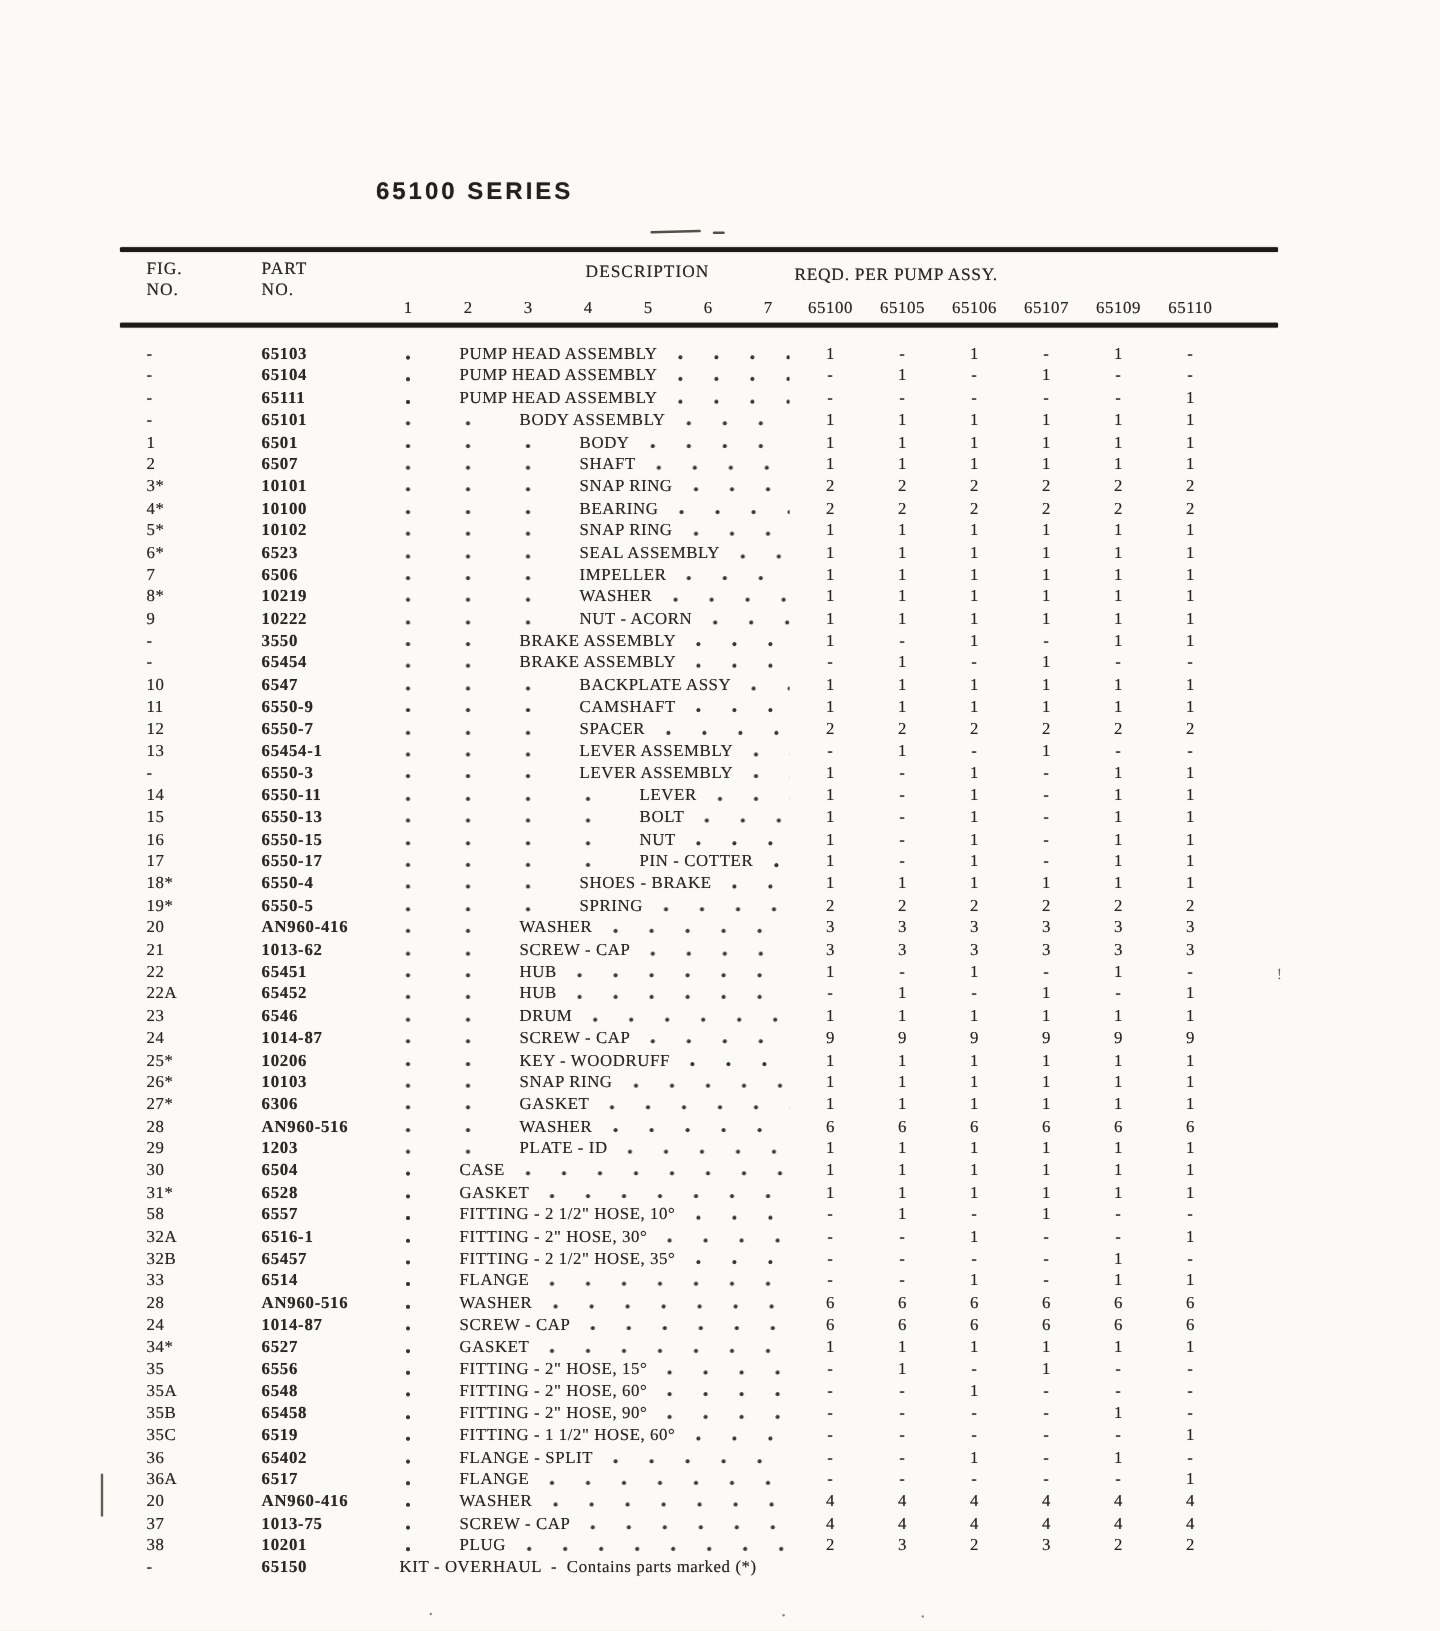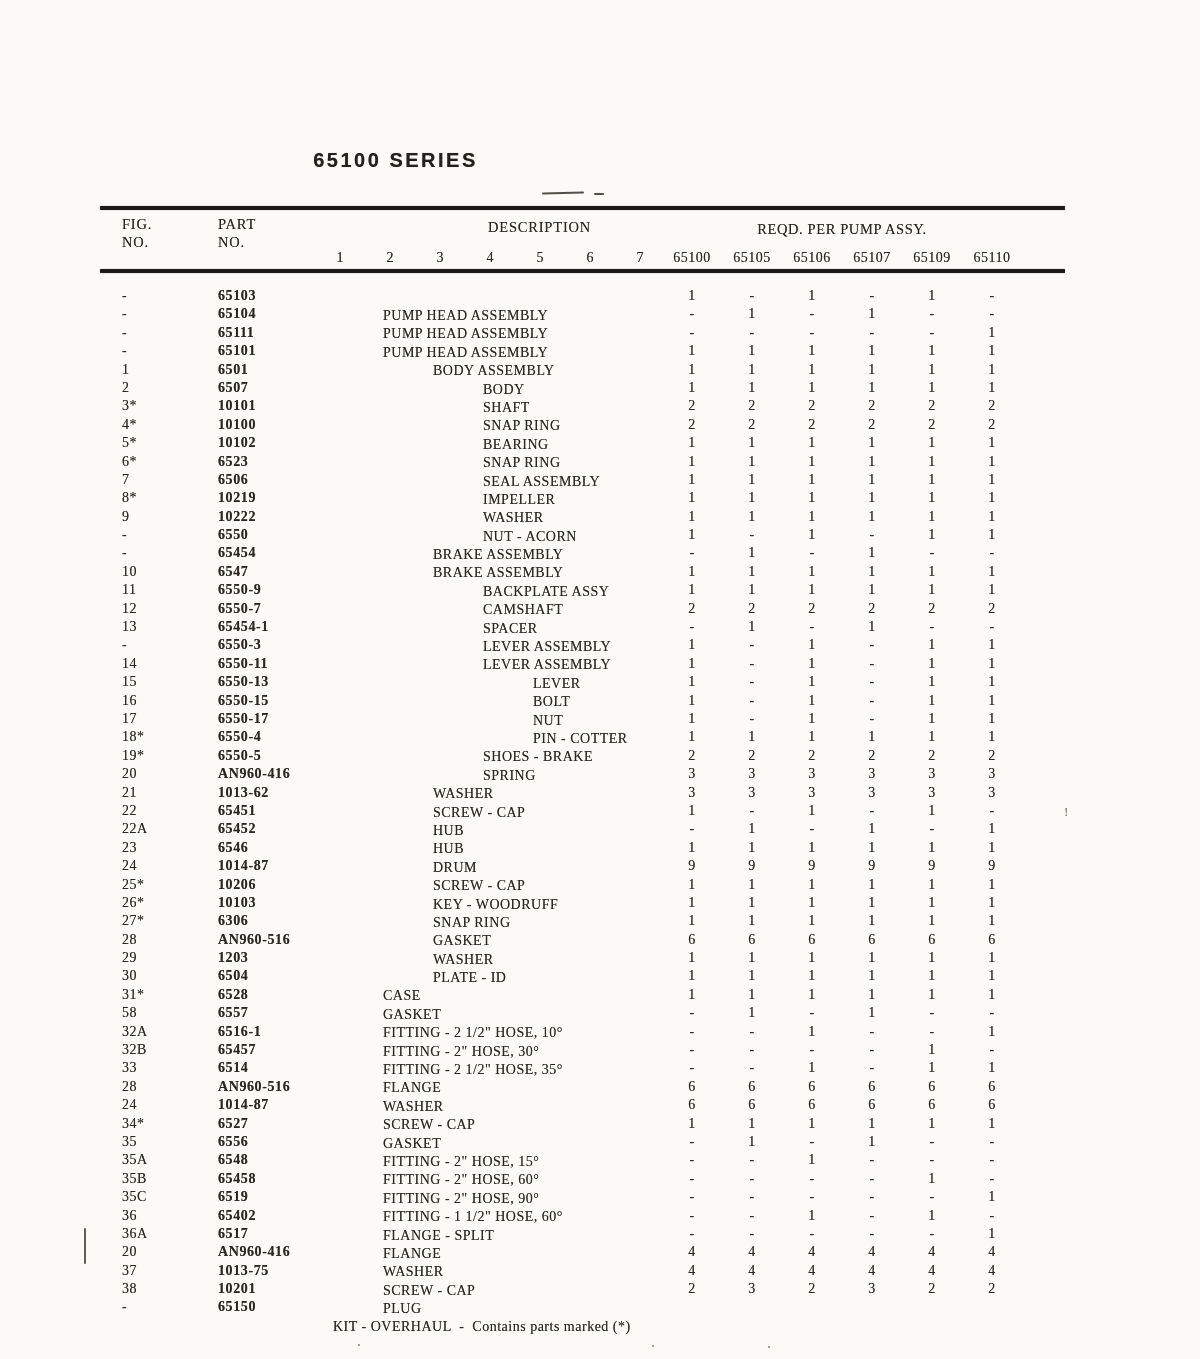--- a/index.html
+++ b/index.html
@@ -31,34 +31,34 @@
   
   .rule{position:absolute;left:100px;width:965px;height:4px;background:#1c1b18;border-radius:1px;box-shadow:0 0 1px rgba(20,20,20,.7);}
   .rule-top{top:206px;}
   .rule-mid{top:269px;}
 
   
   .hdr{position:absolute;font-size:14.5px;letter-spacing:.8px;line-height:18px;}
   .hdr-fig{left:122px;top:215px;}
   .hdr-part{left:218px;top:215px;}
   .hdr-desc{left:488px;top:218px;}
-  .hdr-reqd{left:662px;top:220px;width:360px;text-align:center;letter-spacing:.6px;}
+  .hdr-reqd{left:662px;top:220px;width:360px;text-align:left;letter-spacing:.6px;}
 
   
   .numrow-desc{position:absolute;left:333px;top:250px;width:327px;height:17px;font-size:14px;}
   .numrow-desc span{position:absolute;transform:translateX(-50%);top:0;}
   .numrow-models{position:absolute;left:662px;top:250px;display:flex;font-size:14px;letter-spacing:.5px;}
   .numrow-models span{width:60px;text-align:center;flex:none;}
 
   
   #rows{position:absolute;left:100px;top:287px;width:1100px;}
   .row{display:flex;height:18.4px;line-height:18.4px;font-size:14px;white-space:pre;}
   .c-fig{width:95px;padding-left:22px;flex:none;letter-spacing:.5px;}
   .c-part{width:138px;padding-left:23px;flex:none;letter-spacing:.6px;font-weight:bold;}
-  .c-desc{width:327px;flex:none;display:flex;letter-spacing:.5px;margin-top:20px;}
+  .c-desc{width:327px;flex:none;display:flex;letter-spacing:.5px;}
   .lead{flex:none;height:100%;
     background-image:radial-gradient(circle at 7px 11px,#3a3731 1.3px,rgba(0,0,0,0) 2.1px);
     background-size:50px 18.4px;background-repeat:repeat-x;}
   .dtext{flex:none;}
   .tail{flex:1 1 auto;min-width:0;height:100%;margin-left:7px;margin-right:2px;
     background-image:radial-gradient(circle at 12px 11px,#3a3731 1.3px,rgba(0,0,0,0) 2.1px);
     background-size:30px 18.4px;background-repeat:repeat-x;}
   .tail.none{background:none;}
   .qtys{display:flex;flex:none;margin-left:2px;}
   .c-qty{width:60px;text-align:center;flex:none;letter-spacing:.5px;}
@@ -200,21 +200,21 @@
 
     <div class="row">
       <span class="c-fig">9</span>
       <span class="c-part">10222</span>
       <span class="c-desc"><span class="lead" style="width: 150px;"></span><span class="dtext">NUT - ACORN</span><span class="tail"></span></span>
       <span class="qtys"><span class="c-qty">1</span><span class="c-qty">1</span><span class="c-qty">1</span><span class="c-qty">1</span><span class="c-qty">1</span><span class="c-qty">1</span></span>
     </div>
 
     <div class="row">
       <span class="c-fig">-</span>
-      <span class="c-part">6550</span>
+      <span class="c-part">3550</span>
       <span class="c-desc"><span class="lead" style="width: 100px;"></span><span class="dtext">BRAKE ASSEMBLY</span><span class="tail"></span></span>
       <span class="qtys"><span class="c-qty">1</span><span class="c-qty">-</span><span class="c-qty">1</span><span class="c-qty">-</span><span class="c-qty">1</span><span class="c-qty">1</span></span>
     </div>
 
     <div class="row">
       <span class="c-fig">-</span>
       <span class="c-part">65454</span>
       <span class="c-desc"><span class="lead" style="width: 100px;"></span><span class="dtext">BRAKE ASSEMBLY</span><span class="tail"></span></span>
       <span class="qtys"><span class="c-qty">-</span><span class="c-qty">1</span><span class="c-qty">-</span><span class="c-qty">1</span><span class="c-qty">-</span><span class="c-qty">-</span></span>
     </div>

